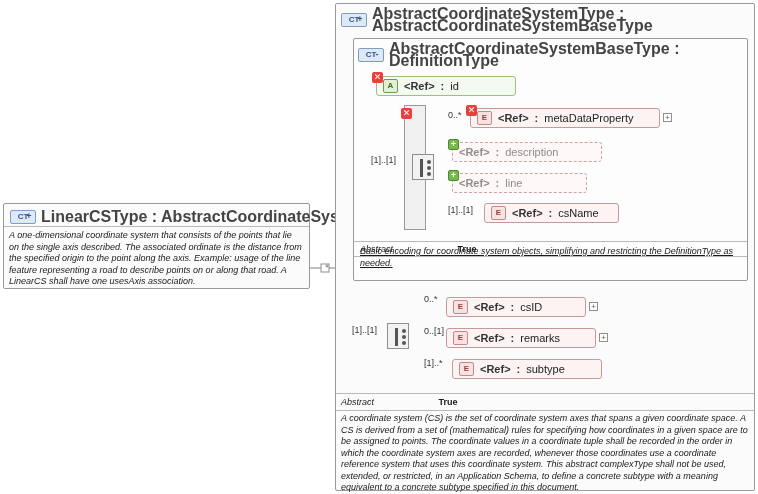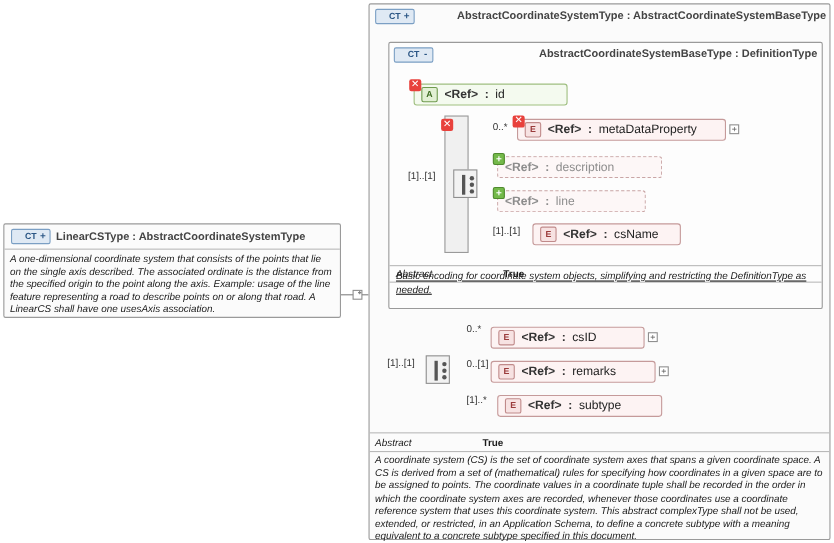--- a/index.html
+++ b/index.html
@@ -39,42 +39,41 @@
 
   
   .ct-header {
     position: absolute;
     display: flex;
     align-items: center;
     gap: 5px;
     white-space: nowrap;
   }
   .ct-title {
-    font-size: 10px;
+    font-size: 16px;
     font-weight: bold;
     color: #444444;
-    text-align: right;
   }
   .ct-title .sep { font-weight: bold; color:#444; }
   .ct-title .base { font-weight: bold; color:#444; }
 
   
   .badge {
     display: inline-flex;
     align-items: center;
     justify-content: center;
     box-sizing: border-box;
     font-size: 8px;
     font-weight: bold;
     line-height: 1;
     border-radius: 2px;
     position: relative;
   }
   .badge-ct {
-    width: 36px; height: 14px;
+    width: 26px; height: 14px;
     border: 1px solid #7b9fc4;
     background: #dfe9f4;
     color: #2b5685;
     letter-spacing: 0px;
   }
   .badge-ct .plus, .badge-ct .minus {
     position: absolute;
     right: 1px; top: 1px;
     width: 10px; height: 10px;
     font-size: 9px;

